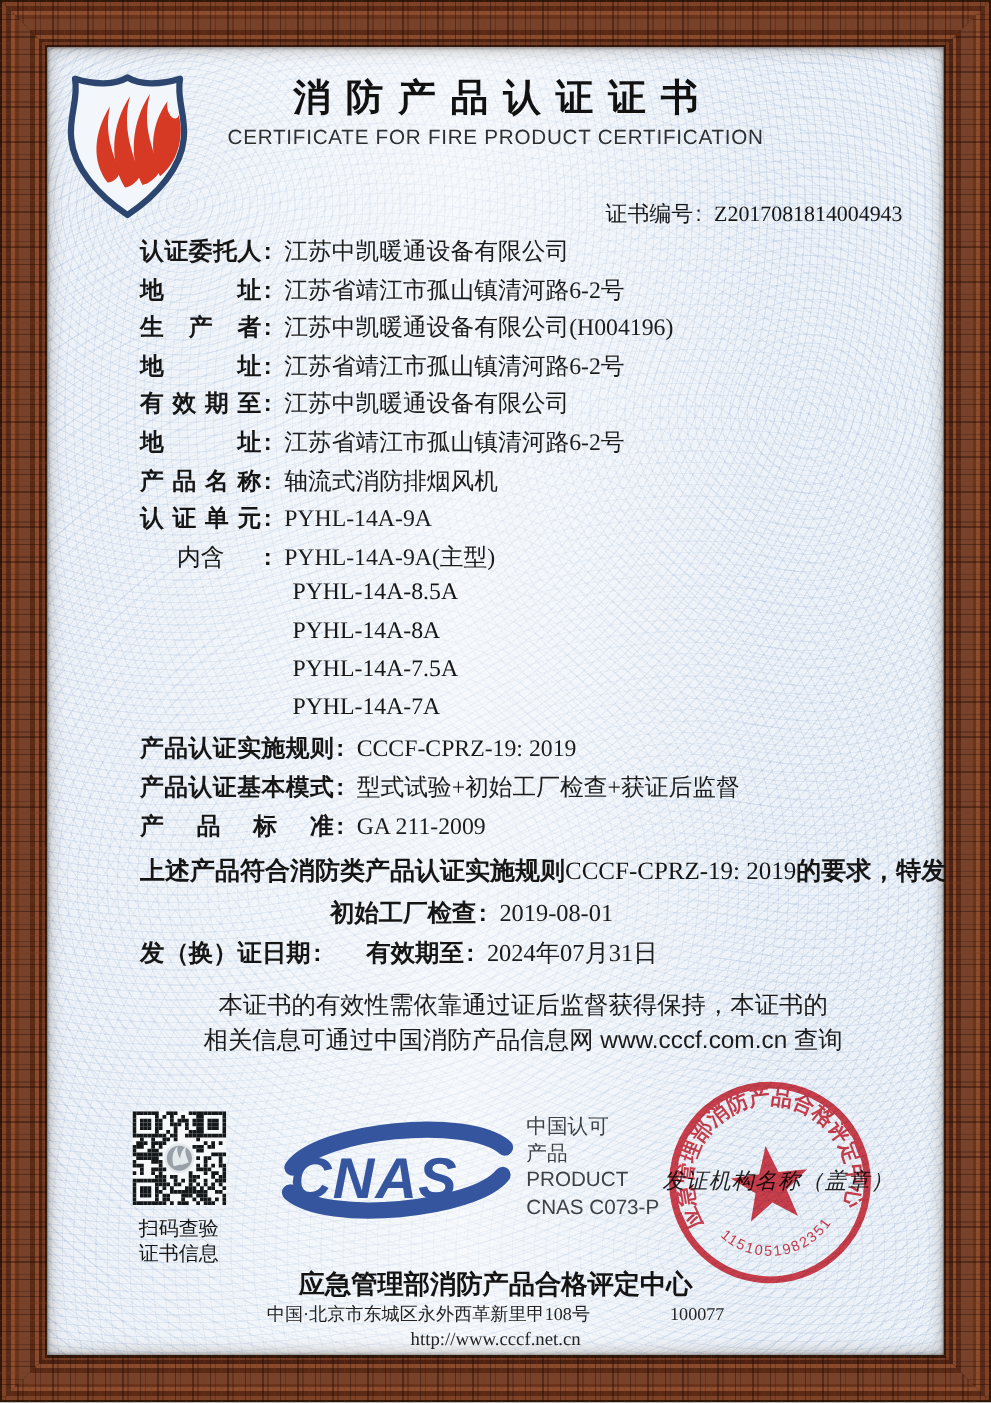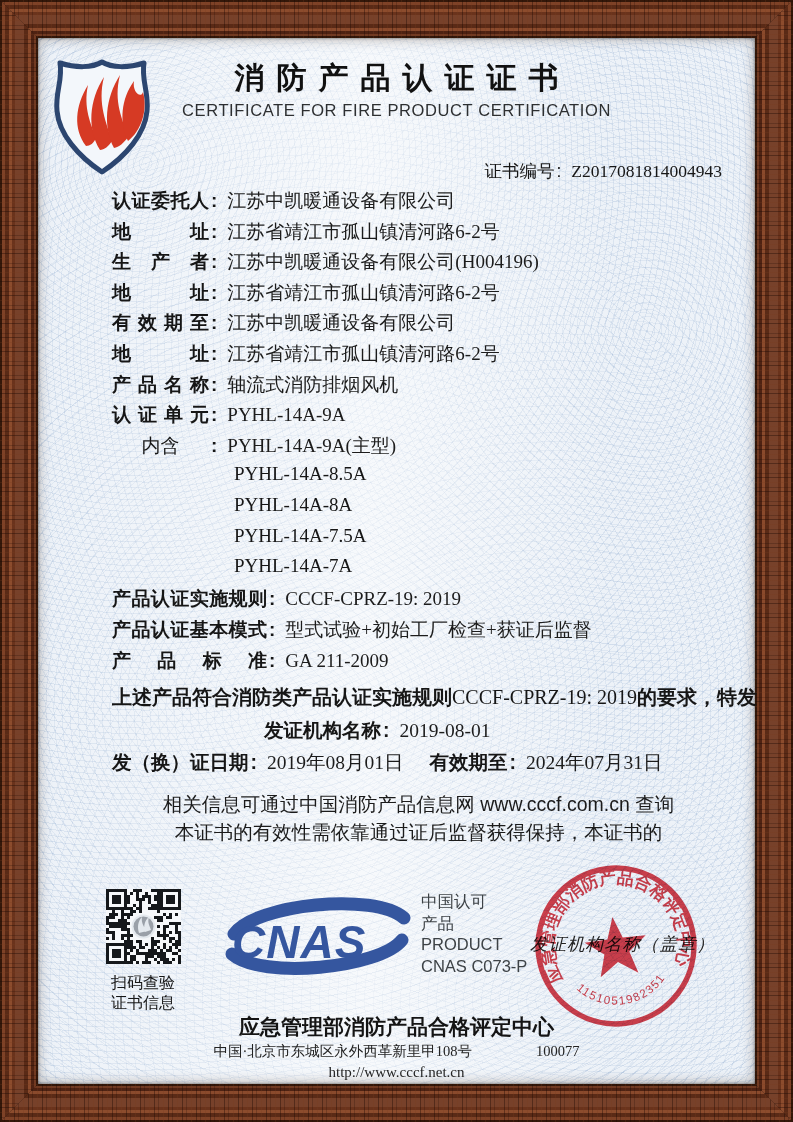--- a/index.html
+++ b/index.html
@@ -186,35 +186,34 @@
         <span class="lbl-j lbl-w">产品标准</span>
           <span class="colon">:</span>
           <span class="val">GA 211-2009</span>
       </div>
 
       <div class="statement">
         <div><span>上述产品符合消防类产品认证实施规则</span><span class="code">CCCF-CPRZ-19: 2019</span><span>的要求，特发</span></div>
       </div>
 
       <div class="date-first">
-        <span class="dl">发证机构名称</span><span class="colon">:</span><span class="val">2019-08-01</span>
+        <span class="dl">初始工厂检查</span><span class="colon">:</span><span class="val">2019-08-01</span>
       </div>
       <div class="date-row">
         <span class="dl">发（换）证日期</span>
           <span class="colon">:</span>
-          <span class="val">2019年08月01日</span>
         <span class="date-gap"></span>
         <span class="dl">有效期至</span>
           <span class="colon">:</span>
           <span class="val">2024年07月31日</span>
       </div>
 
       <div class="notice">
+        <div>本证书的有效性需依靠通过证后监督获得保持，本证书的</div>
         <div>相关信息可通过中国消防产品信息网 www.cccf.com.cn 查询</div>
-        <div>本证书的有效性需依靠通过证后监督获得保持，本证书的</div>
       </div>
     </div>
 
     <div class="qr-block">
       <svg id="qr-svg" width="75" height="75" viewBox="0 0 75 75" style="background:#f6f8fa">
           <g fill="#15181b">
             <rect x="0" y="0" width="3" height="3"></rect>
             <rect x="3" y="0" width="3" height="3"></rect>
             <rect x="6" y="0" width="3" height="3"></rect>
             <rect x="9" y="0" width="3" height="3"></rect>

